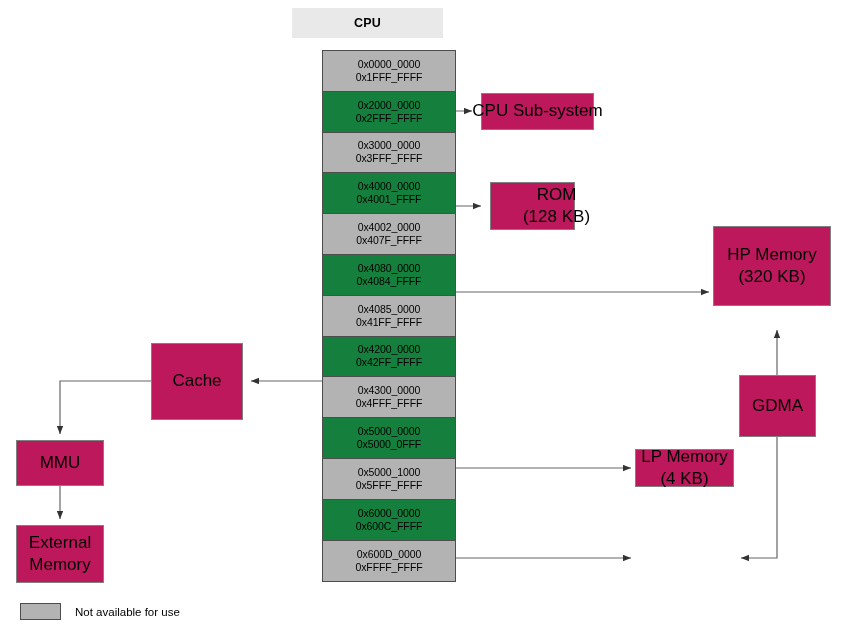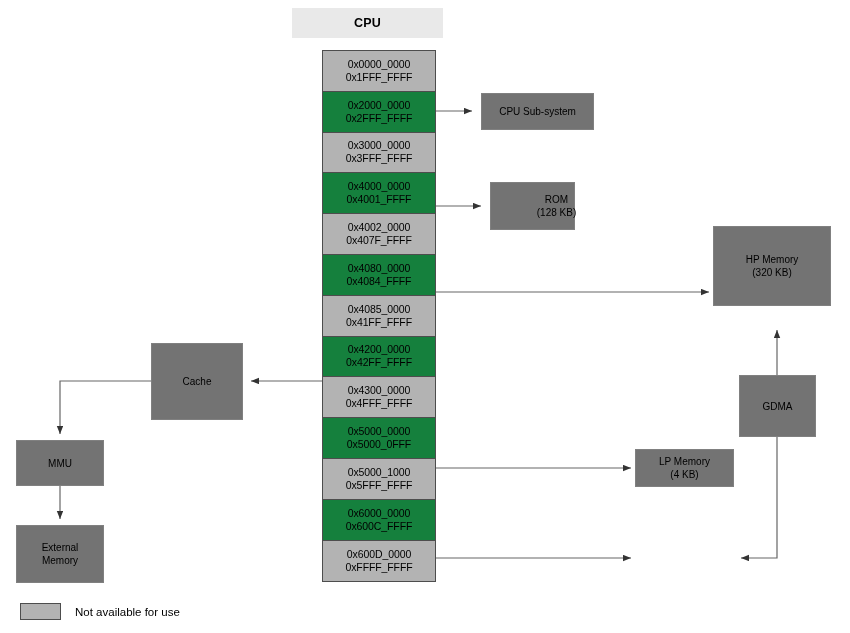--- a/index.html
+++ b/index.html
@@ -46,21 +46,21 @@
     font-size: 12.5px;
     font-weight: bold;
     letter-spacing: 0.2px;
   }
 
   
   .memmap {
     position: absolute;
     left: 322px;
     top: 50px;
-    width: 114px;
+    width: 134px;
     border: 1px solid #4d4d4d;
     box-sizing: border-box;
   }
   .mem-block {
     height: 40.8px;
     box-sizing: border-box;
     border-bottom: 1px solid #4d4d4d;
     display: flex;
     flex-direction: column;
     align-items: center;
@@ -74,26 +74,26 @@
     font-size: 10.5px;
     white-space: nowrap;
     letter-spacing: -0.1px;
   }
 
   
   .node-box {
     position: absolute;
     box-sizing: border-box;
     border: 1px solid #808080;
-    background: #737373;
+    background: #be185d;
     display: flex;
     flex-direction: column;
     align-items: center;
     justify-content: center;
-    font-size: 10px;
+    font-size: 17px;
     line-height: 1.3;
     text-align: center;
   }
   .node-line { white-space: nowrap; }
 
   
   .legend {
     position: absolute;
     left: 20px;
     top: 603px;

